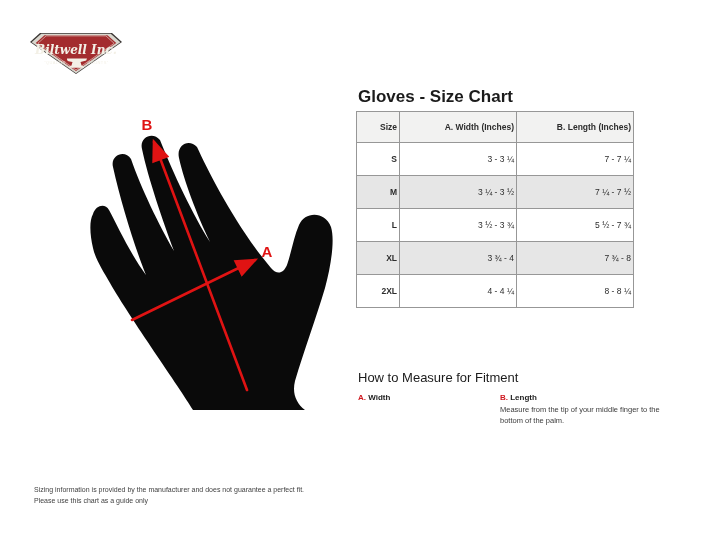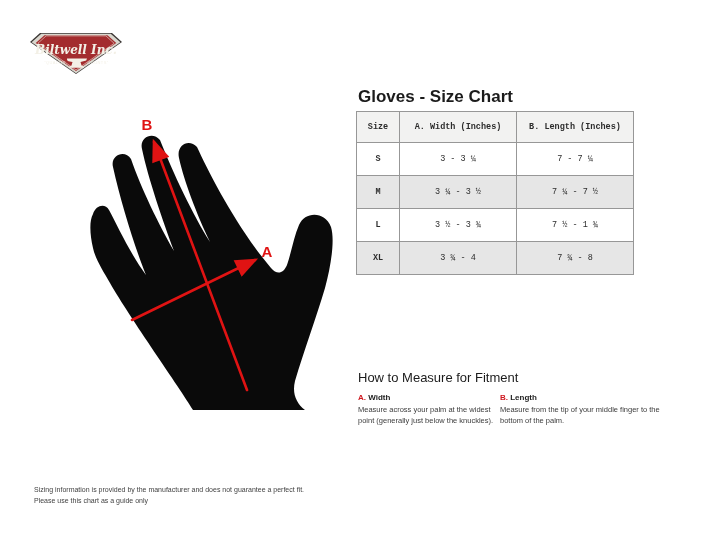--- a/index.html
+++ b/index.html
@@ -9,22 +9,22 @@
 
   
   #logo{left:30px;top:33px;width:92px;height:41px;}
 
   
   #hand{left:85px;top:103px;width:255px;height:332px;}
 
   
   #chart-title{left:358px;top:87px;font-size:17px;font-weight:bold;color:#1b1b1b;}
   #size-table{left:356px;top:111px;border-collapse:collapse;table-layout:fixed;}
-  #size-table th,#size-table td{border:1px solid #979797;text-align:center;
-      vertical-align:middle;font-size:8.5px;color:#2c2c2c;padding:0 2px;font-family:Liberation Mono, monospace;}
+  #size-table th,#size-table td{border:1px solid #979797;text-align:right;
+      vertical-align:middle;font-size:8.5px;color:#2c2c2c;padding:0 2px;}
   #size-table{border:1px solid #7d7d7d;}
   #size-table th{background:#f2f2f1;font-weight:bold;height:30px;}
   #size-table td{height:32px;background:#fff;}
   #size-table tr.shade td{background:#e6e6e6;}
   #size-table td.size-col{font-weight:bold;}
   col.c-size{width:43px;} col.c-width{width:117px;} col.c-length{width:117px;}
 
   
   #measure-title{left:358px;top:370px;font-size:13px;font-weight:normal;color:#1b1b1b;}
   .measure-col{top:392px;font-size:7.5px;line-height:1.4;color:#3c3c3c;}
@@ -111,38 +111,42 @@
         <td>7 - 7 ¼</td>
       </tr>
       <tr class="shade">
         <td class="size-col">M</td>
         <td>3 ¼ - 3 ½</td>
         <td>7 ¼ - 7 ½</td>
       </tr>
       <tr>
         <td class="size-col">L</td>
         <td>3 ½ - 3 ¾</td>
-        <td>7 ½ - 1 ¾</td>
+        <td>5 ½ - 7 ¾</td>
       </tr>
       <tr class="shade">
         <td class="size-col">XL</td>
         <td>3 ¾ - 4</td>
         <td>7 ¾ - 8</td>
+      </tr>
+      <tr>
+        <td class="size-col">2XL</td>
+        <td>4 - 4 ¼</td>
+        <td>8 - 8 ¼</td>
       </tr>
     </tbody>
   </table>
 
   <div id="measure-title" class="abs">How to Measure for Fitment</div>
 
   <div id="measure-a" class="abs measure-col">
     <div class="measure-label">
       <span class="measure-prefix">A.</span>
       <span>Width</span>
     </div>
-    <div>Measure across your palm at the widest point (generally just below the knuckles).</div>
   </div>
 
   <div id="measure-b" class="abs measure-col">
     <div class="measure-label">
       <span class="measure-prefix">B.</span>
       <span>Length</span>
     </div>
     <div>Measure from the tip of your middle finger to the bottom of the palm.</div>
   </div>
 

